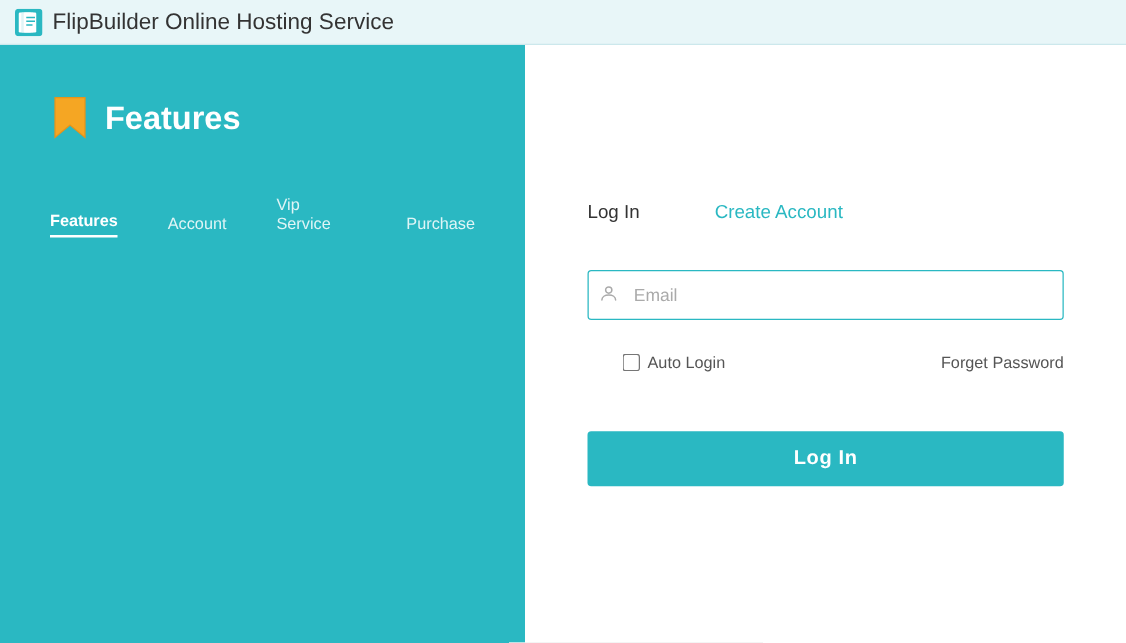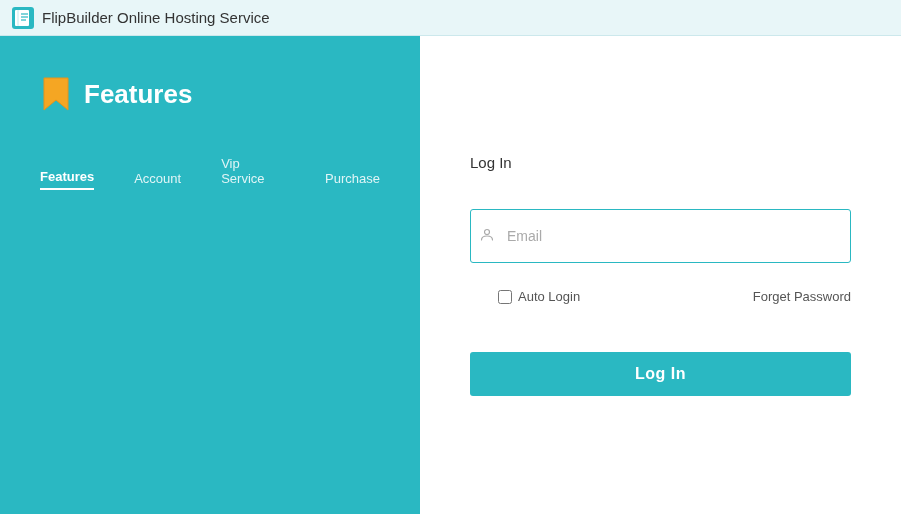--- a/index.html
+++ b/index.html
@@ -20,21 +20,21 @@
       padding: 0 12px;
       border-bottom: 1px solid #cce8ec;
     }
     .topbar-logo {
       width: 22px;
       height: 22px;
       margin-right: 8px;
       flex-shrink: 0;
     }
     .topbar-title {
-      font-size: 15px;
+      font-size: 18px;
       color: #333;
     }
 
     
     .main {
       display: flex;
       height: calc(514px - 36px);
     }
 
     
@@ -126,21 +126,21 @@
     .auth-tab.create-account {
       color: #2ab8c2;
     }
 
     .form-group {
       margin-bottom: 12px;
       position: relative;
     }
     .form-input {
       width: 100%;
-      height: 54px;
+      height: 40px;
       border: 1px solid #2ab8c2;
       border-radius: 3px;
       padding: 0 12px 0 36px;
       font-size: 14px;
       color: #888;
       outline: none;
     }
     .form-input::placeholder {
       color: #aaa;
     }
@@ -225,20 +225,21 @@
       <span class="tab-item active">Features</span>
       <span class="tab-item">Account</span>
       <span class="tab-item">Vip Service</span>
       <span class="tab-item">Purchase</span>
     </div>
   </div>
 
   <div class="right-panel">
     <div class="auth-tabs">
       <span class="auth-tab active">Log In</span>
+      <span class="auth-tab create-account">Create Account</span>
     </div>
 
     <div class="form-group">
       <span class="input-icon">
         <svg width="14" height="14" viewBox="0 0 14 14" fill="none" xmlns="http://www.w3.org/2000/svg">
           <circle cx="7" cy="4.5" r="2.5" stroke="#aaa" stroke-width="1.2"></circle>
           <path d="M1.5 12.5C1.5 10 4 8.5 7 8.5C10 8.5 12.5 10 12.5 12.5" stroke="#aaa" stroke-width="1.2" stroke-linecap="round"></path>
         </svg>
       </span>
       <input class="form-input" type="email" placeholder="Email" style="">

